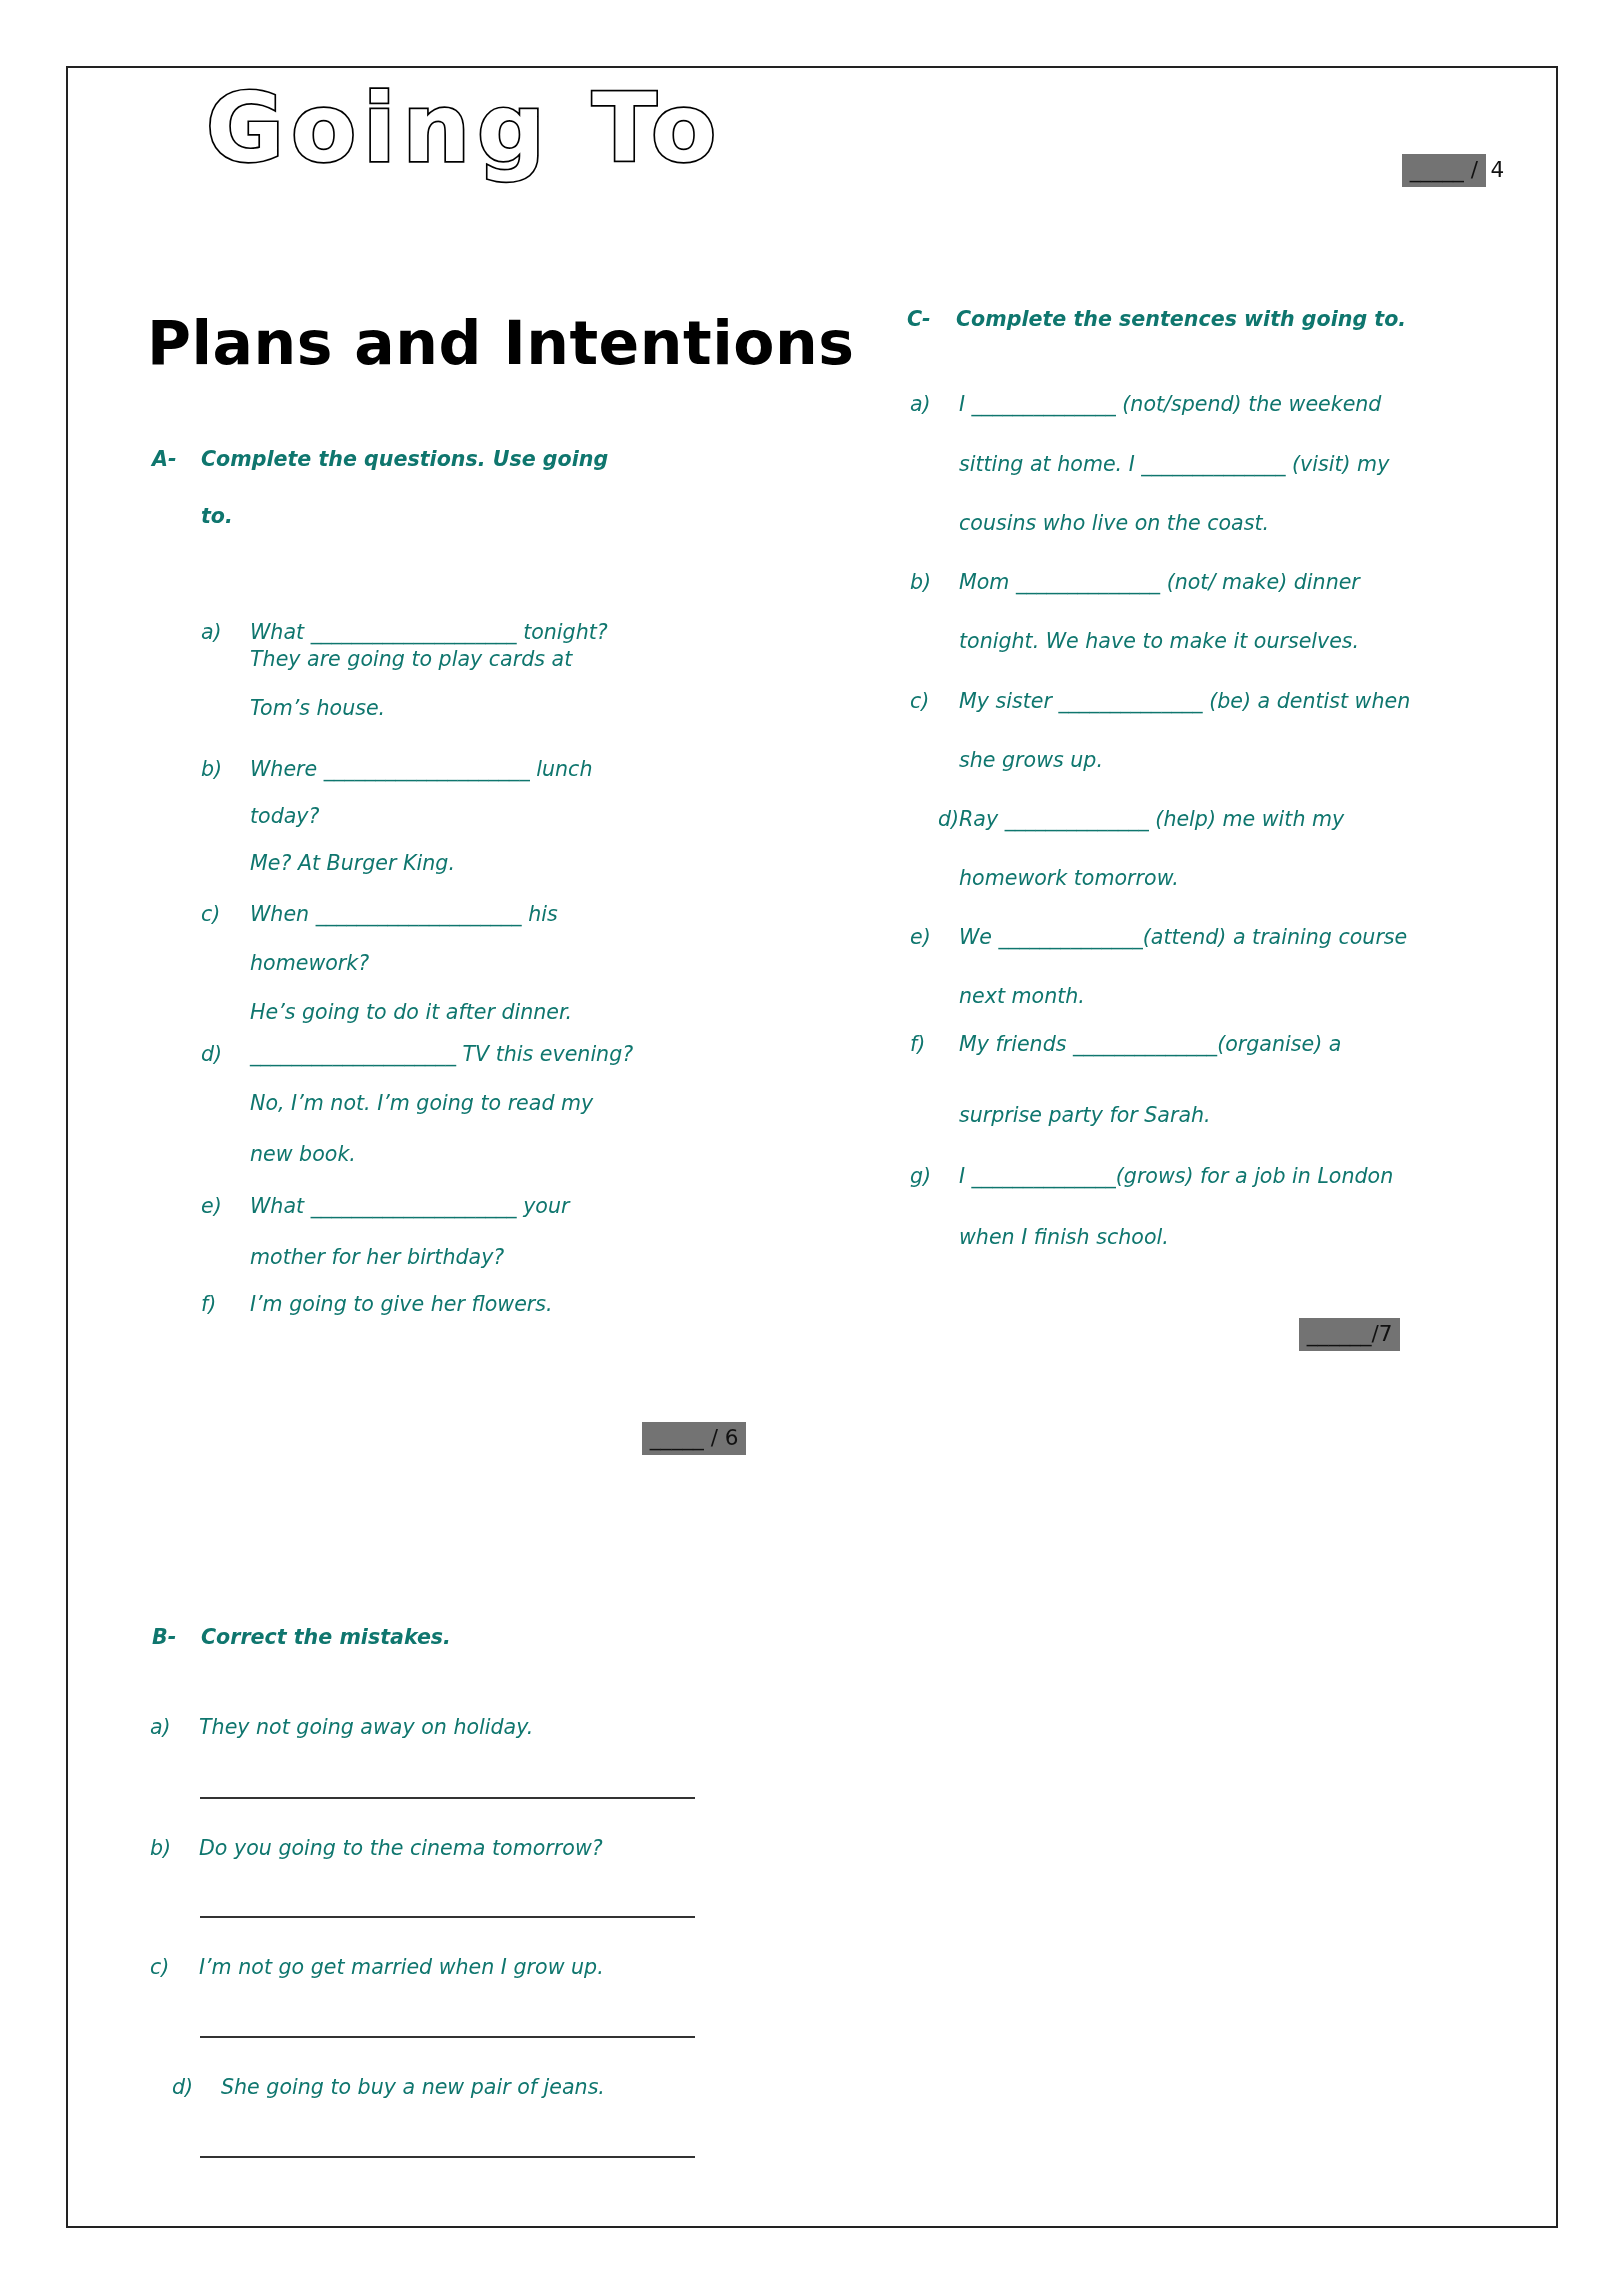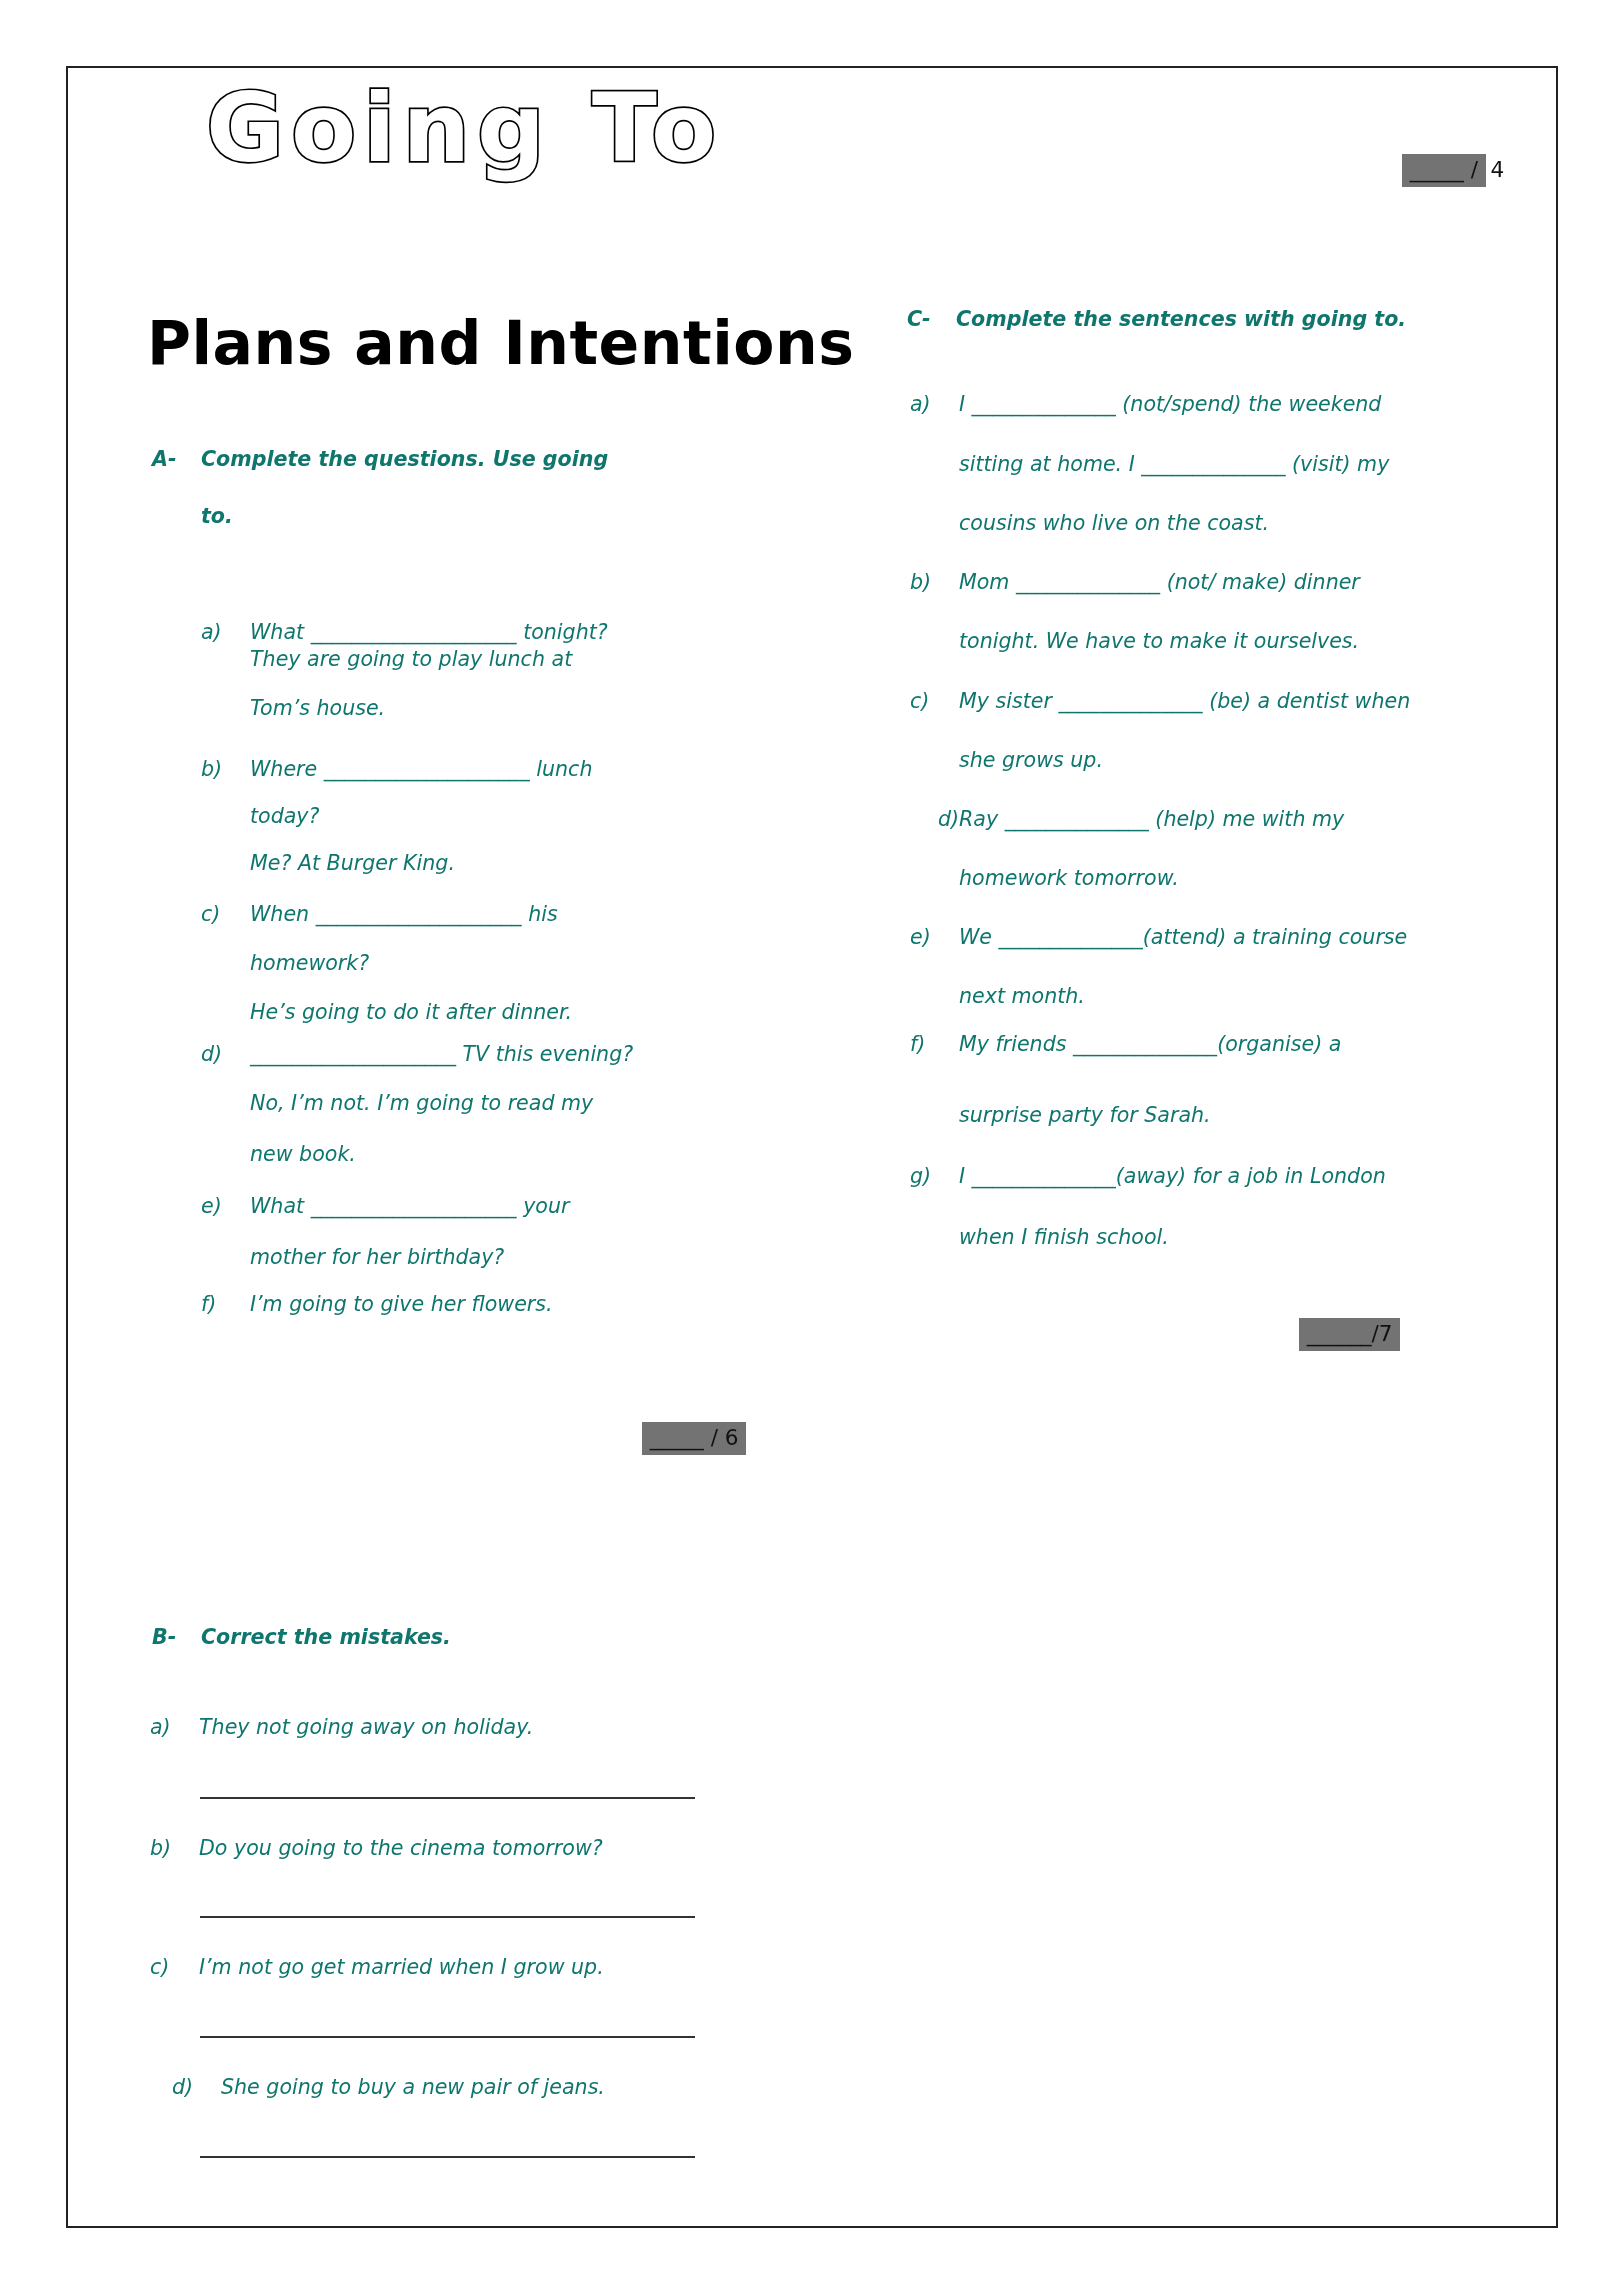--- a/index.html
+++ b/index.html
@@ -38,21 +38,21 @@
 <div class="title">Going To</div>
 
 <div class="scorebox" style="left:1402px;top:157px;"><span class="hl">_____ /</span><span class="score-val">4</span></div>
 
 <h1 class="subtitle">Plans and Intentions</h1>
 
 <div class="ln bold" style="left:152px;top:447px;"><span class="lbl">A-</span><span>Complete the questions. Use going</span></div>
 <div class="ln bold" style="left:201px;top:504px;"><span>to.</span></div>
 
 <div class="ln" style="left:201px;top:600px;margin-top:20px;"><span class="lbl">a)</span><span>What ____________________ tonight?</span></div>
-<div class="ln" style="left:250px;top:647px;"><span>They are going to play lunch at</span></div>
+<div class="ln" style="left:250px;top:647px;"><span>They are going to play cards at</span></div>
 <div class="ln" style="left:250px;top:696px;"><span>Tom’s house.</span></div>
 
 <div class="ln" style="left:201px;top:757px;"><span class="lbl">b)</span><span>Where ____________________ lunch</span></div>
 <div class="ln" style="left:250px;top:804px;"><span>today?</span></div>
 <div class="ln" style="left:250px;top:851px;"><span>Me? At Burger King.</span></div>
 
 <div class="ln" style="left:201px;top:902px;"><span class="lbl">c)</span><span>When ____________________ his</span></div>
 <div class="ln" style="left:250px;top:951px;"><span>homework?</span></div>
 <div class="ln" style="left:250px;top:1000px;"><span>He’s going to do it after dinner.</span></div>
 
@@ -95,17 +95,17 @@
 
 <div class="ln" style="left:910px;top:807px;text-align:right;"><span class="lbl">d)</span><span>Ray ______________ (help) me with my</span></div>
 <div class="ln" style="left:959px;top:866px;"><span>homework tomorrow.</span></div>
 
 <div class="ln" style="left:910px;top:925px;"><span class="lbl">e)</span><span>We ______________(attend) a training course</span></div>
 <div class="ln" style="left:959px;top:984px;"><span>next month.</span></div>
 
 <div class="ln" style="left:910px;top:1032px;"><span class="lbl">f)</span><span>My friends ______________(organise) a</span></div>
 <div class="ln" style="left:959px;top:1103px;"><span>surprise party for Sarah.</span></div>
 
-<div class="ln" style="left:910px;top:1164px;"><span class="lbl">g)</span><span>I ______________(away) for a job in London</span></div>
+<div class="ln" style="left:910px;top:1164px;"><span class="lbl">g)</span><span>I ______________(grows) for a job in London</span></div>
 <div class="ln" style="left:959px;top:1225px;"><span>when I finish school.</span></div>
 
 <div class="scorebox" style="left:1299px;top:1321px;"><span class="hl">______/7</span></div>
 
 
 </body></html>

